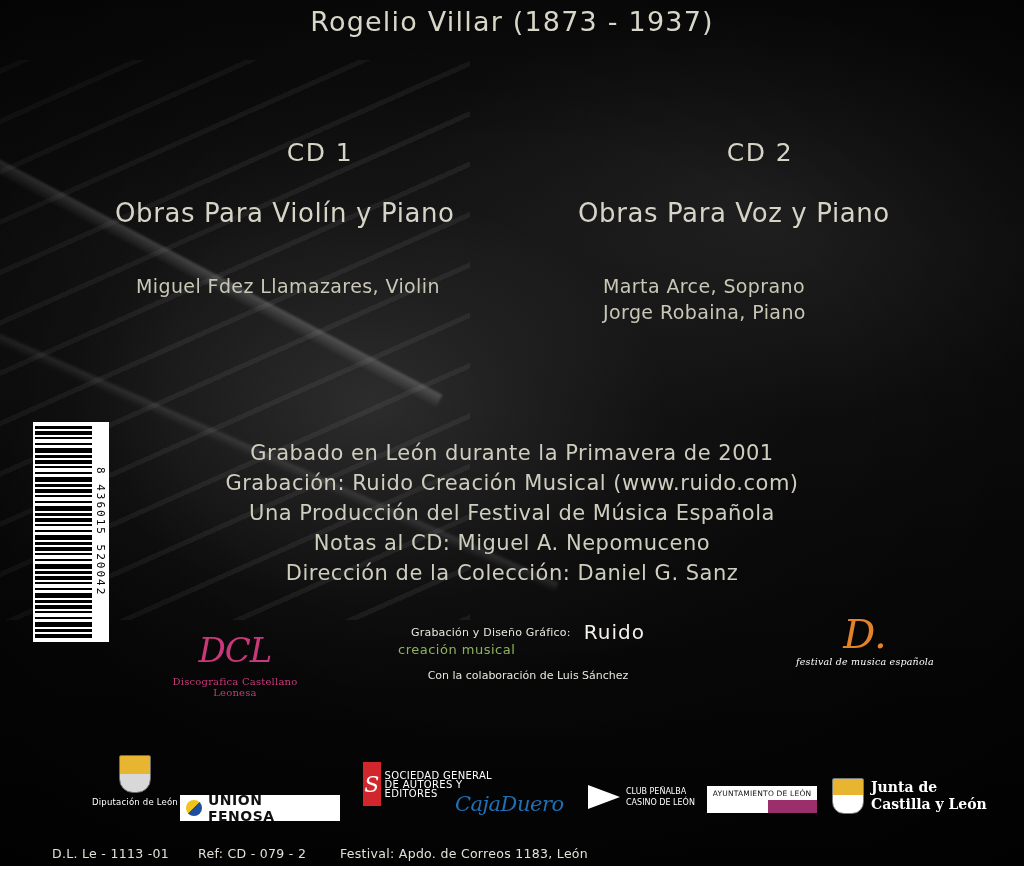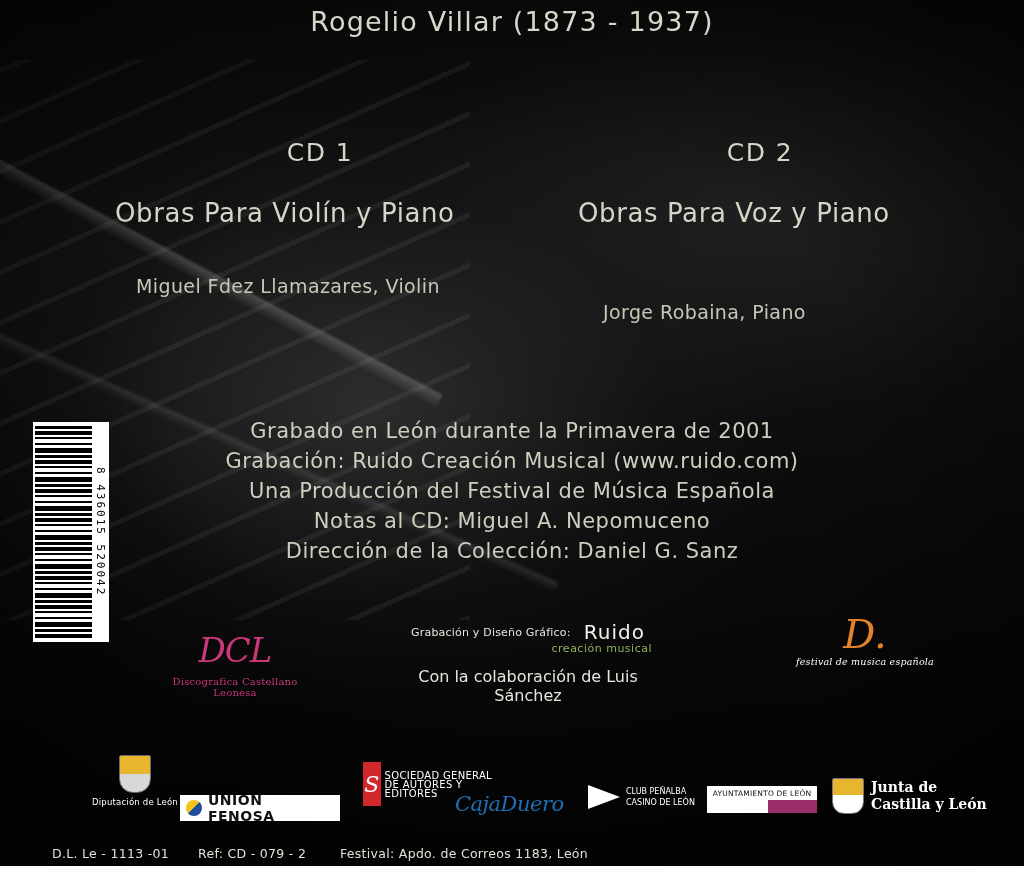--- a/index.html
+++ b/index.html
@@ -95,21 +95,21 @@
   #cd2-label { top: 138px; left: 590px; width: 340px; text-align: center; }
   #cd1-title { top: 198px; left: 115px; }
   #cd2-title { top: 198px; left: 578px; }
   #cd1-p1 { top: 275px; left: 136px; }
   #cd1-p2 { top: 301px; left: 165px; }
   #cd2-p1 { top: 275px; left: 603px; }
   #cd2-p2 { top: 301px; left: 603px; }
 
   #credits {
     position: absolute;
-    top: 416px; left: 0; width: 1024px;
+    top: 438px; left: 0; width: 1024px;
     text-align: center;
   }
   #credits div {
     font-size: 21px;
     color: #cfcdbe;
     letter-spacing: 0.5px;
     line-height: 30px;
     white-space: nowrap;
   }
   
@@ -180,29 +180,29 @@
   }
   #ruido-block .ruido-word {
     font-size: 20px;
     letter-spacing: 1px;
     color: #f2f0e8;
     display: inline-block;
     vertical-align: middle;
     margin-left: 8px;
   }
   #ruido-block .ruido-sub {
-    font-size: 11px;
+    font-size: 13px;
     color: #8fb25e;
     letter-spacing: 0.5px;
     margin-top: -2px;
-    text-align: right;
+    text-align: left;
     padding-right: 6px;
   }
   #ruido-block .line2 {
-    font-size: 16px;
+    font-size: 11px;
     margin-top: 12px;
     color: #e8e6dc;
   }
   #festival-logo {
     position: absolute;
     left: 770px; top: 612px;
     width: 190px;
     text-align: center;
   }
   #festival-logo .glyph {
@@ -314,20 +314,21 @@
   <div class="bg-vignette"></div>
 
   <div class="txt" id="composer">Rogelio Villar (1873 - 1937)</div>
 
   <div class="txt cd-label" id="cd1-label">CD 1</div>
   <div class="txt cd-title" id="cd1-title">Obras Para Violín y Piano</div>
   <div class="txt performer" id="cd1-p1">Miguel Fdez Llamazares, Violin</div>
 
   <div class="txt cd-label" id="cd2-label">CD 2</div>
   <div class="txt cd-title" id="cd2-title">Obras Para Voz y Piano</div>
+  <div class="txt performer" id="cd2-p1">Marta Arce, Soprano</div>
   <div class="txt performer" id="cd2-p2">Jorge Robaina, Piano</div>
 
   <div id="credits">
     <div>Grabado en León durante la Primavera de 2001</div>
     <div>Grabación: Ruido Creación Musical (www.ruido.com)</div>
     <div>Una Producción del Festival de Música Española</div>
     <div>Notas al CD: Miguel A. Nepomuceno</div>
     <div>Dirección de la Colección: Daniel G. Sanz</div>
   </div>
 

